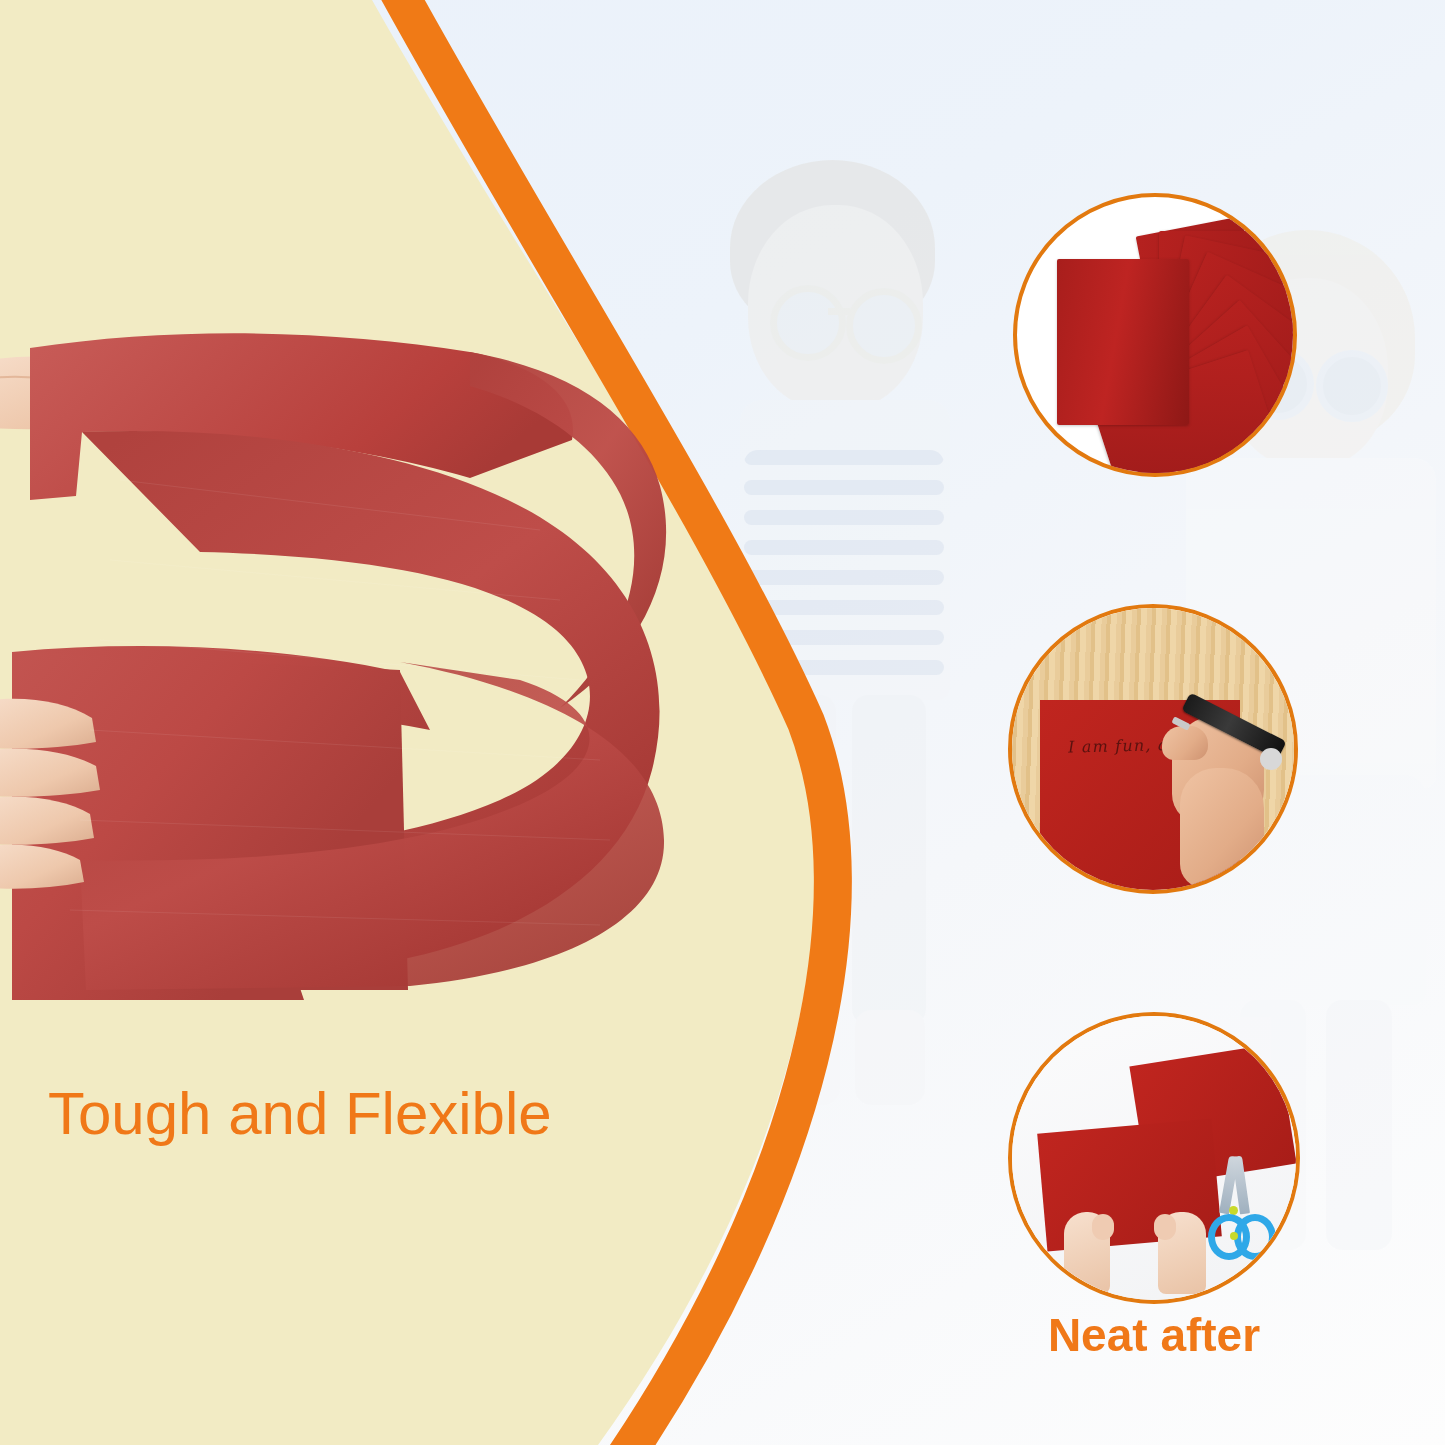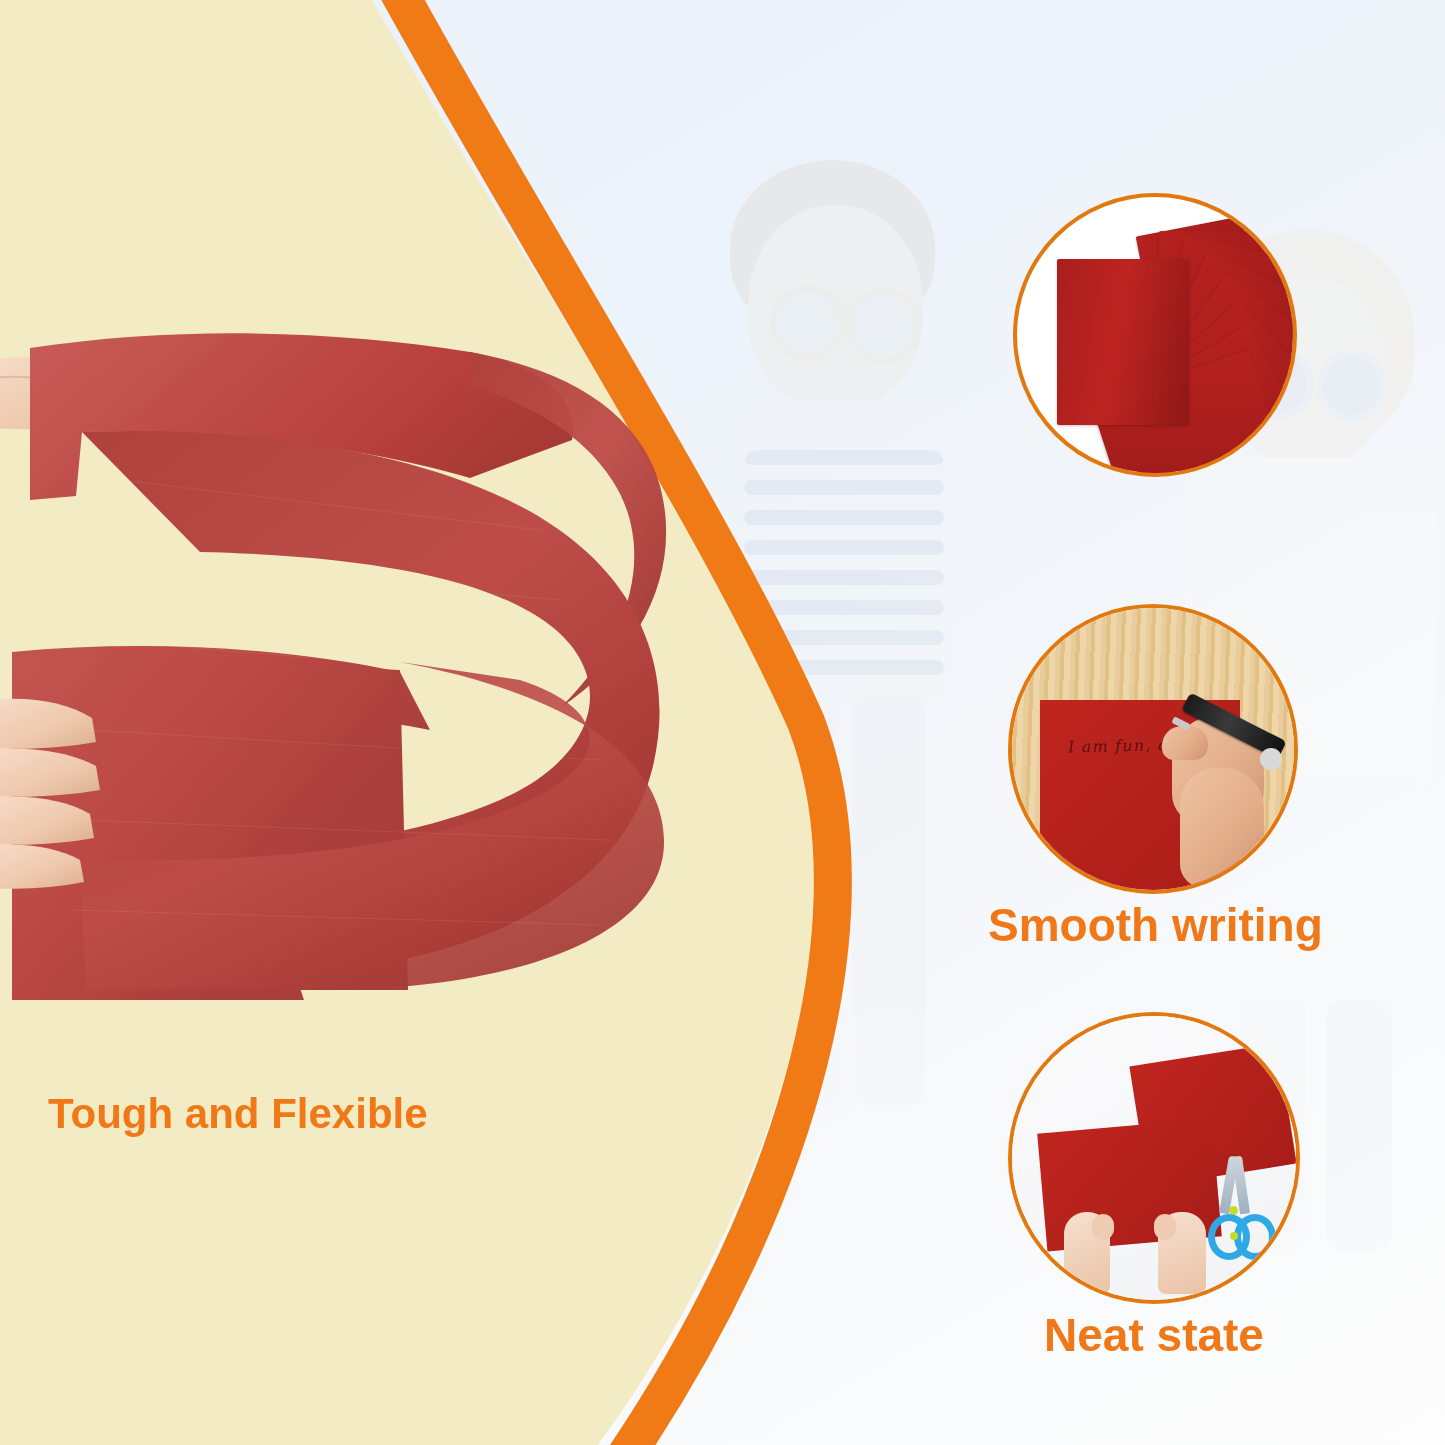--- a/index.html
+++ b/index.html
@@ -35,21 +35,21 @@
   
   .heading{
     position:absolute;left:600px;top:55px;width:830px;height:105px;
     font-size:79px;font-weight:bold;letter-spacing:-.5px;
     color:#F07818;line-height:105px;text-align:center;white-space:nowrap;
   }
 
   
   .left-title{
     position:absolute;left:48px;top:1082px;width:640px;
-    font-size:42px;font-weight:bold;color:#F07818;line-height:64px;white-space:nowrap;
+    font-size:60px;font-weight:normal;color:#F07818;line-height:64px;white-space:nowrap;
   }
   .left-body{
     position:absolute;left:50px;top:1182px;width:700px;
     font-size:31px;color:#CE7A34;line-height:51px;
   }
 
   
   .feature{position:absolute;}
   .circle{
     position:absolute;left:0;top:0;border-radius:50%;
@@ -232,21 +232,20 @@
       <div class="script" style="left:56px;top:128px;">I am fun, and</div>
 
       <div class="hand" style="left:160px;top:108px;width:92px;height:108px;border-radius:44px 46px 34px 30px;"></div>
       <div class="hand" style="left:168px;top:160px;width:84px;height:120px;border-radius:36px 40px 28px 24px;"></div>
       <div class="hand" style="left:150px;top:118px;width:46px;height:34px;border-radius:20px 18px 14px 12px;"></div>
 
       <div class="pen" style="left:168px;top:108px;width:108px;height:20px;transform:rotate(27deg);"></div>
       <div class="pen-tip" style="left:160px;top:112px;width:18px;height:7px;transform:rotate(27deg);"></div>
       <div class="pen-cap" style="left:248px;top:140px;width:22px;height:22px;"></div>
     </div>
-    <div class="flabel">Smooth writing</div>
   </div>
 
   <div class="feature f3">
     <div class="circle">
       <div class="whitedesk"></div>
 
       <div class="redcard" style="left:126px;top:38px;width:150px;height:122px;transform:rotate(-9deg);"></div>
 
       <div class="redcard" style="left:30px;top:110px;width:175px;height:118px;transform:rotate(-5deg);"></div>
 
@@ -261,16 +260,16 @@
 
       <div>
         <div class="scissor-blade" style="left:212px;top:140px;width:10px;height:58px;transform:rotate(10deg);"></div>
         <div class="scissor-blade" style="left:224px;top:140px;width:10px;height:58px;transform:rotate(-8deg);"></div>
         <div class="scissor-pin" style="left:217px;top:190px;width:9px;height:9px;"></div>
         <div class="scissor-handle" style="left:196px;top:198px;width:28px;height:32px;"></div>
         <div class="scissor-handle" style="left:222px;top:198px;width:28px;height:32px;"></div>
         <div class="scissor-pin" style="left:218px;top:216px;width:8px;height:8px;"></div>
       </div>
     </div>
-    <div class="flabel">Neat state</div>
+    <div class="flabel">Neat after</div>
   </div>
 
 </div>
 
 </body></html>

